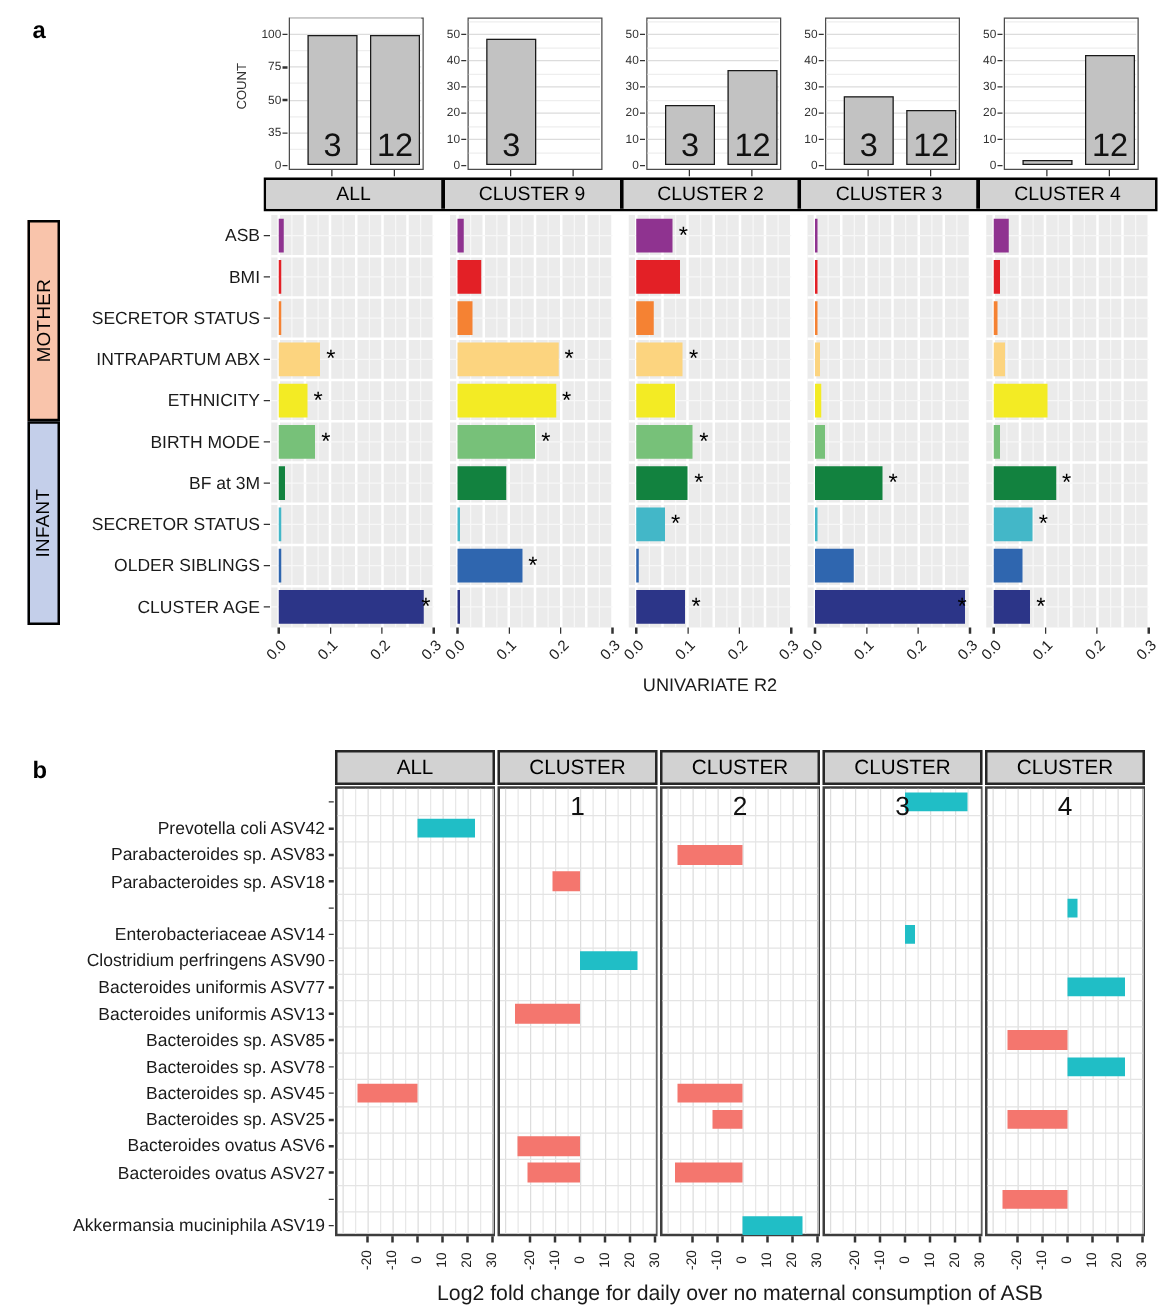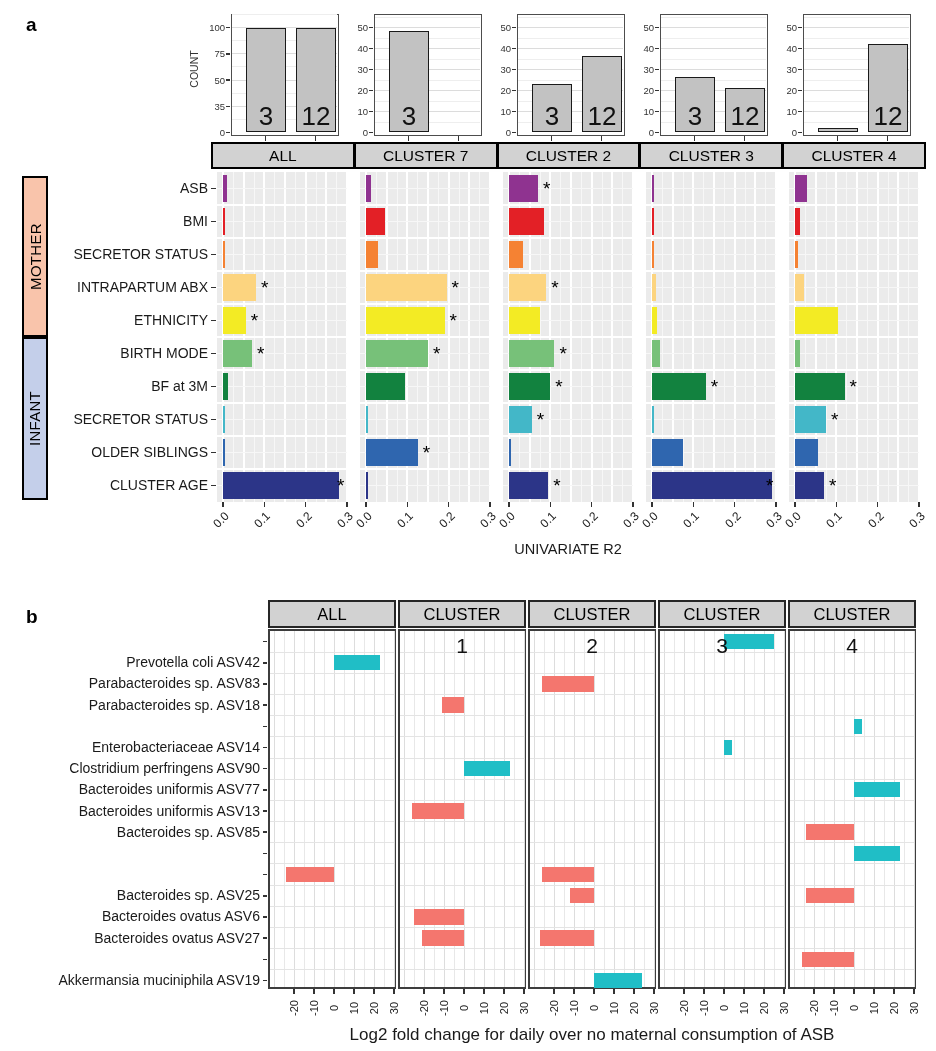--- a/index.html
+++ b/index.html
@@ -169,21 +169,21 @@
     <div style="position: absolute; left: 798px; top: 47.75px; width: 4px; height: 1.5px; background: rgb(51, 51, 51);"></div>
     <div style="position: absolute; left: 773px; top: 22px; width: 24px; text-align: right; font-size: 9.5px; color: rgb(51, 51, 51);">50</div>
     <div style="position: absolute; left: 798px; top: 26.75px; width: 4px; height: 1.5px; background: rgb(51, 51, 51);"></div>
     <div style="position: absolute; left: 836.5px; top: 136px; width: 1.5px; height: 5px; background: rgb(51, 51, 51);"></div>
     <div style="position: absolute; left: 886.5px; top: 136px; width: 1.5px; height: 5px; background: rgb(51, 51, 51);"></div>
     <div style="position: absolute; left: 211px; top: 142px; width: 715px; height: 27px; border: 2px solid rgb(0, 0, 0); display: flex;">
       <div style="position: relative; background: rgb(210, 210, 210); border-right: 3px solid rgb(0, 0, 0); display: flex; align-items: center; justify-content: center; font-size: 15.5px; flex: 1 1 0%;">
         <div style="position: static;">ALL</div>
       </div>
       <div style="position: relative; background: rgb(210, 210, 210); border-right: 3px solid rgb(0, 0, 0); display: flex; align-items: center; justify-content: center; font-size: 15.5px; flex: 1 1 0%;">
-        <div style="position: static;">CLUSTER 7</div>
+        <div style="position: static;">CLUSTER 9</div>
       </div>
       <div style="position: relative; background: rgb(210, 210, 210); border-right: 3px solid rgb(0, 0, 0); display: flex; align-items: center; justify-content: center; font-size: 15.5px; flex: 1 1 0%;">
         <div style="position: static;">CLUSTER 2</div>
       </div>
       <div style="position: relative; background: rgb(210, 210, 210); border-right: 3px solid rgb(0, 0, 0); display: flex; align-items: center; justify-content: center; font-size: 15.5px; flex: 1 1 0%;">
         <div style="position: static;">CLUSTER 3</div>
       </div>
       <div style="position: relative; background: rgb(210, 210, 210); border-right: none; display: flex; align-items: center; justify-content: center; font-size: 15.5px; flex: 1 1 0%;">
         <div style="position: static;">CLUSTER 4</div>
       </div>
@@ -744,22 +744,24 @@
     <div style="position: absolute; left: 464px; top: 760.88px; width: 46px; height: 15.4px; background: rgb(32, 190, 198);"></div>
     <div style="position: absolute; left: 8px; top: 781.35px; width: 252px; text-align: right; font-size: 14px; color: rgb(26, 26, 26); white-space: nowrap;">Bacteroides uniformis ASV77</div>
     <div style="position: absolute; left: 263px; top: 789.1px; width: 4px; height: 1.5px; background: rgb(51, 51, 51);"></div>
     <div style="position: absolute; left: 854px; top: 782.06px; width: 46px; height: 15.4px; background: rgb(32, 190, 198);"></div>
     <div style="position: absolute; left: 8px; top: 802.53px; width: 252px; text-align: right; font-size: 14px; color: rgb(26, 26, 26); white-space: nowrap;">Bacteroides uniformis ASV13</div>
     <div style="position: absolute; left: 263px; top: 810.28px; width: 4px; height: 1.5px; background: rgb(51, 51, 51);"></div>
     <div style="position: absolute; left: 412px; top: 803.24px; width: 52px; height: 15.4px; background: rgb(244, 118, 110);"></div>
     <div style="position: absolute; left: 8px; top: 823.71px; width: 252px; text-align: right; font-size: 14px; color: rgb(26, 26, 26); white-space: nowrap;">Bacteroides sp. ASV85</div>
     <div style="position: absolute; left: 263px; top: 831.46px; width: 4px; height: 1.5px; background: rgb(51, 51, 51);"></div>
     <div style="position: absolute; left: 806px; top: 824.42px; width: 48px; height: 15.4px; background: rgb(244, 118, 110);"></div>
+    <div style="position: absolute; left: 8px; top: 844.89px; width: 252px; text-align: right; font-size: 14px; color: rgb(26, 26, 26); white-space: nowrap;">Bacteroides sp. ASV78</div>
     <div style="position: absolute; left: 263px; top: 852.64px; width: 4px; height: 1.5px; background: rgb(51, 51, 51);"></div>
     <div style="position: absolute; left: 854px; top: 845.6px; width: 46px; height: 15.4px; background: rgb(32, 190, 198);"></div>
+    <div style="position: absolute; left: 8px; top: 866.07px; width: 252px; text-align: right; font-size: 14px; color: rgb(26, 26, 26); white-space: nowrap;">Bacteroides sp. ASV45</div>
     <div style="position: absolute; left: 263px; top: 873.82px; width: 4px; height: 1.5px; background: rgb(51, 51, 51);"></div>
     <div style="position: absolute; left: 286px; top: 866.78px; width: 48px; height: 15.4px; background: rgb(244, 118, 110);"></div>
     <div style="position: absolute; left: 542px; top: 866.78px; width: 52px; height: 15.4px; background: rgb(244, 118, 110);"></div>
     <div style="position: absolute; left: 8px; top: 887.25px; width: 252px; text-align: right; font-size: 14px; color: rgb(26, 26, 26); white-space: nowrap;">Bacteroides sp. ASV25</div>
     <div style="position: absolute; left: 263px; top: 895px; width: 4px; height: 1.5px; background: rgb(51, 51, 51);"></div>
     <div style="position: absolute; left: 570px; top: 887.96px; width: 24px; height: 15.4px; background: rgb(244, 118, 110);"></div>
     <div style="position: absolute; left: 806px; top: 887.96px; width: 48px; height: 15.4px; background: rgb(244, 118, 110);"></div>
     <div style="position: absolute; left: 8px; top: 908.43px; width: 252px; text-align: right; font-size: 14px; color: rgb(26, 26, 26); white-space: nowrap;">Bacteroides ovatus ASV6</div>
     <div style="position: absolute; left: 263px; top: 916.18px; width: 4px; height: 1.5px; background: rgb(51, 51, 51);"></div>
     <div style="position: absolute; left: 414px; top: 909.14px; width: 50px; height: 15.4px; background: rgb(244, 118, 110);"></div>

